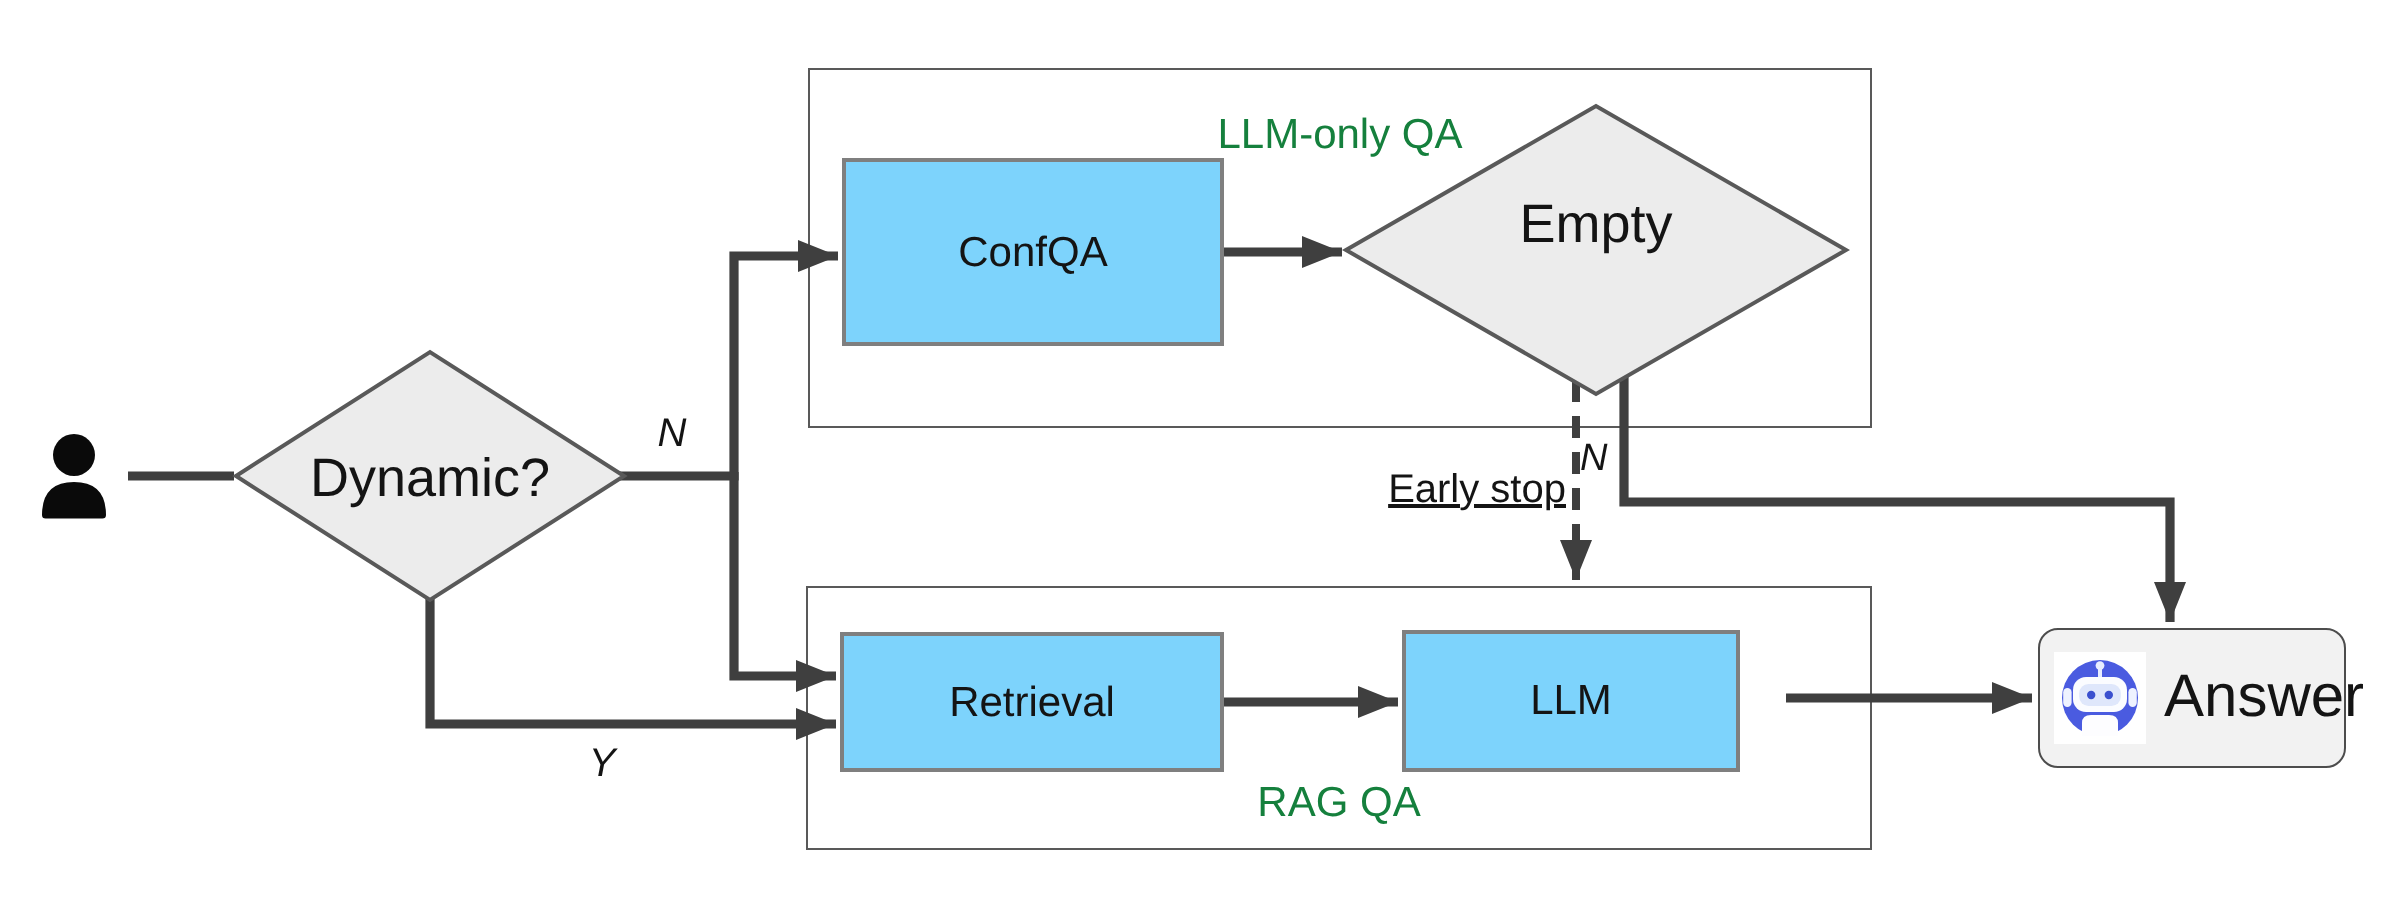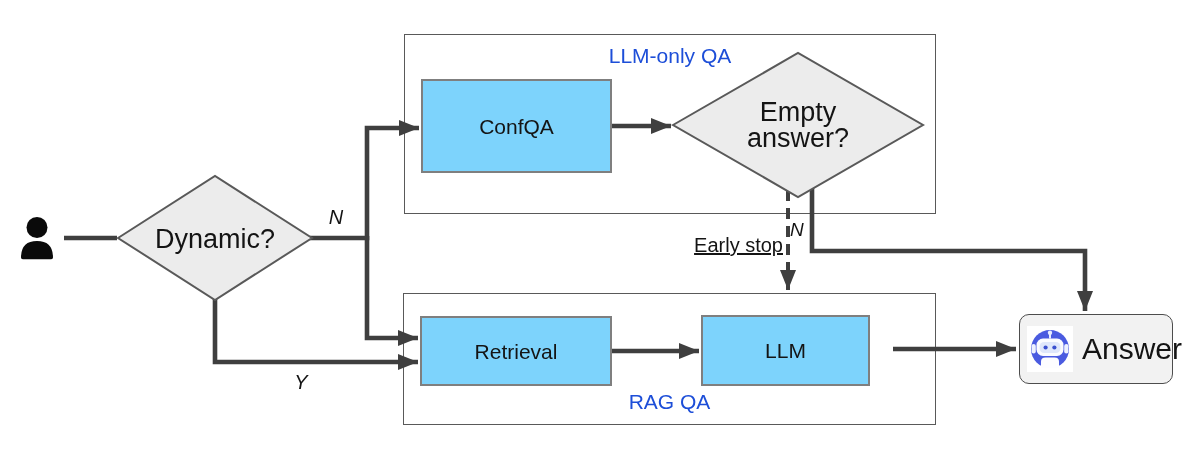--- a/index.html
+++ b/index.html
@@ -7,21 +7,21 @@
     position:relative;width:1194px;height:458px;background:#ffffff;overflow:hidden;
     font-family:"Liberation Sans","DejaVu Sans",sans-serif;color:#141414;
   }
   
   .container{
     position:absolute;border:1.6px solid #595959;background:transparent;
     box-sizing:border-box;z-index:1;
   }
   .container-label{
     position:absolute;left:0;width:100%;text-align:center;
-    font-size:21px;color:#1d4ed8;
+    font-size:21px;color:#15803d;margin-top:12px;
   }
   .llm-only{left:404px;top:34px;width:532px;height:180px;}
   .llm-only .container-label{top:9px;}
   .rag{left:403px;top:293px;width:533px;height:132px;}
   .rag .container-label{bottom:10px;}
   
   .box{
     position:absolute;background:#7dd3fc;border:2px solid #7f7f7f;
     box-sizing:border-box;display:flex;align-items:center;justify-content:center;
     text-align:center;font-size:21px;line-height:25px;z-index:2;
@@ -117,21 +117,20 @@
 
     <g fill="#0a0a0a">
       <circle cx="37" cy="227.5" r="10.5"></circle>
       <path d="M21 257.5 q0 -16.5 16 -16.5 q16 0 16 16.5 q0 1.8 -1.8 1.8 h-28.4 q-1.8 0 -1.8 -1.8 z"></path>
     </g>
   </svg>
 
   <div class="diamond-label dynamic-label">Dynamic?</div>
   <div class="diamond-label empty-label">
     <div>Empty</div>
-    <div>answer?</div>
   </div>
 
   <div class="edge-label ital n1">N</div>
   <div class="edge-label ital ylab">Y</div>
   <div class="edge-label ital n2">N</div>
   <div class="edge-label earlystop">Early stop</div>
 
 </div>
 
 </body></html>

